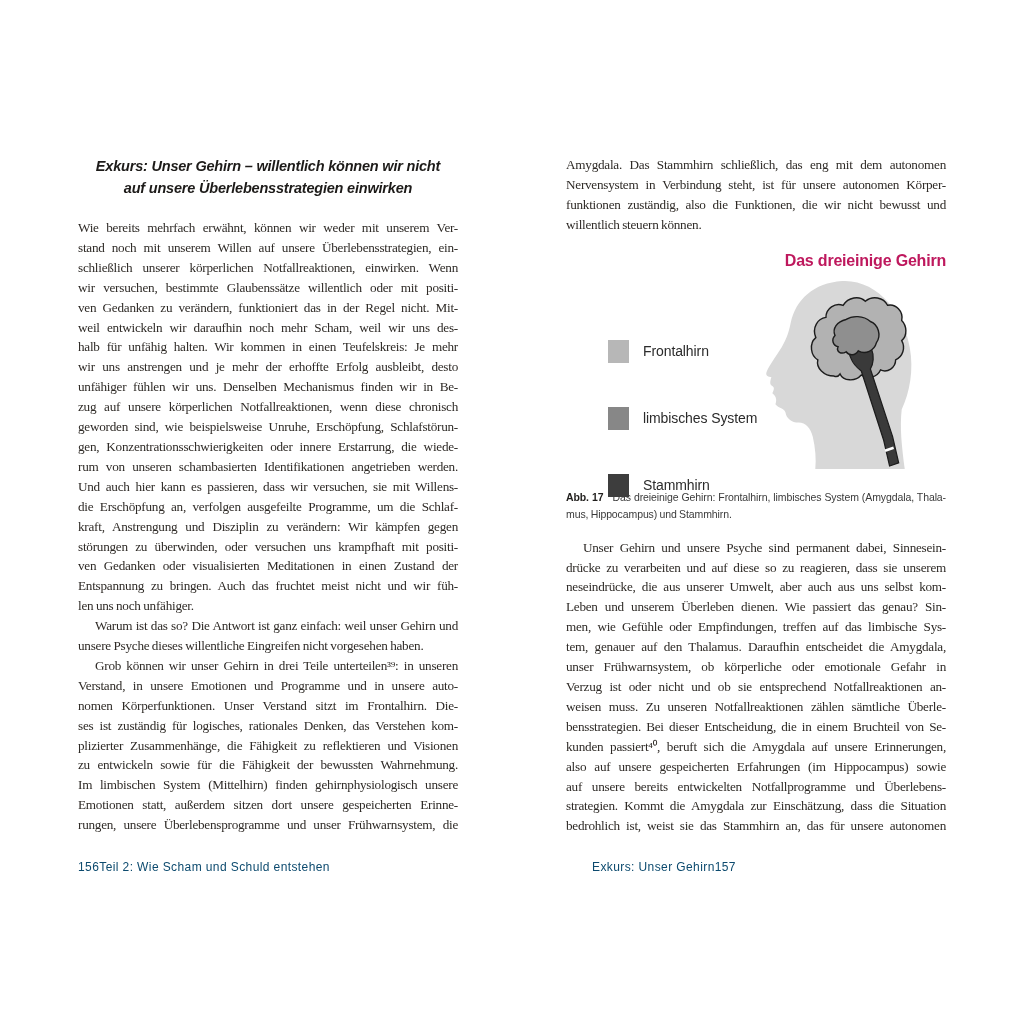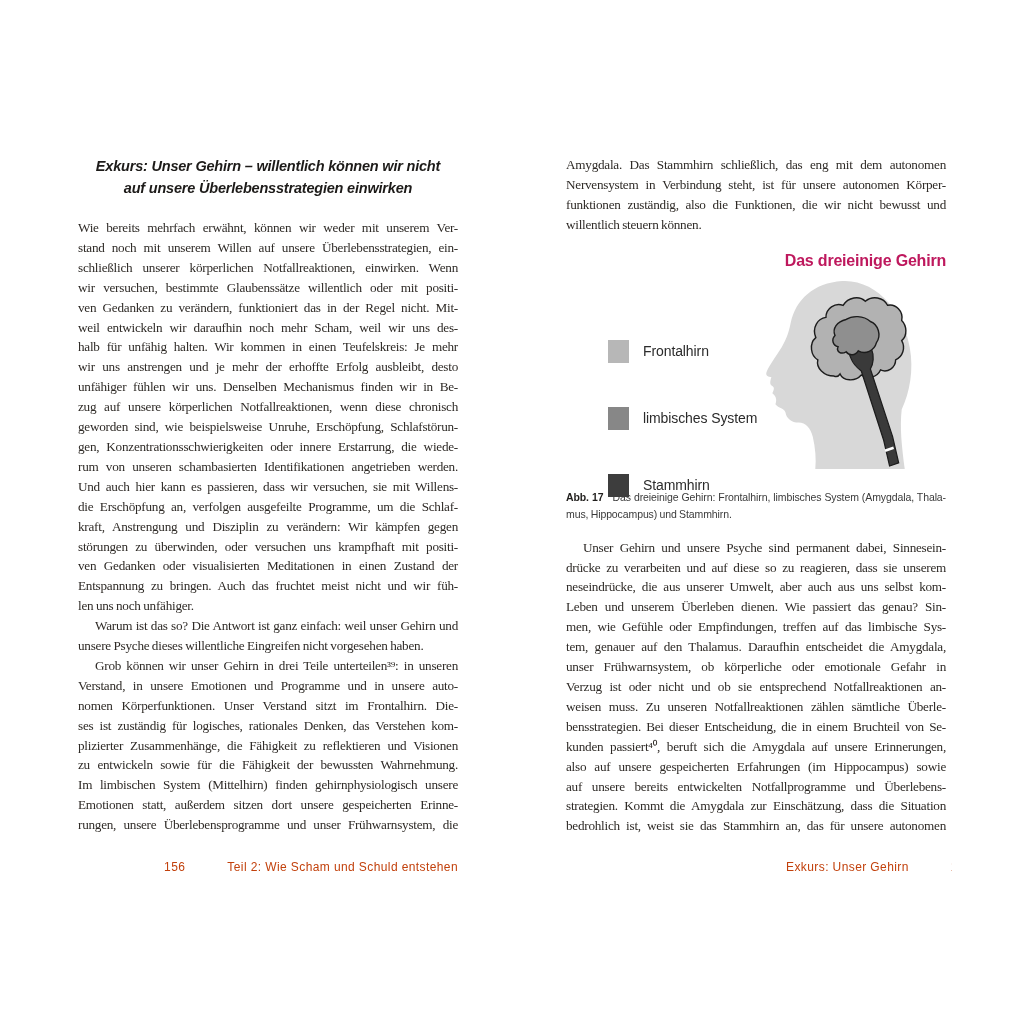--- a/index.html
+++ b/index.html
@@ -37,23 +37,23 @@
   
   .figure-caption{font-family:"Liberation Sans",sans-serif;font-size:10.5px;letter-spacing:-0.1px;
                   word-spacing:-0.5px;line-height:17px;color:#3a3a3a;margin-top:21px;}
   .cap-line1{text-align:justify;text-align-last:justify;}
   .cap-line2{text-align:left;}
   .caption-label{font-weight:bold;color:#201e1c;margin-right:9px;}
 
   .bottom-para{margin-top:15px;}
 
   
-  .footer{position:absolute;top:860px;width:380px;display:flex;justify-content:flex-end;
+  .footer{position:absolute;top:860px;width:380px;display:flex;justify-content:flex-start;
           font-family:"Liberation Sans",sans-serif;font-size:12px;letter-spacing:0.4px;
-          color:#c2410c;gap:42px;}
+          color:#0c4a6e;}
   .footer-left{left:78px;}
   .footer-right{left:592px;}
 </style>
 </head>
 <body>
 
 <div class="canvas">
 
   <div class="col col-left">
     <div class="chapter-heading">

